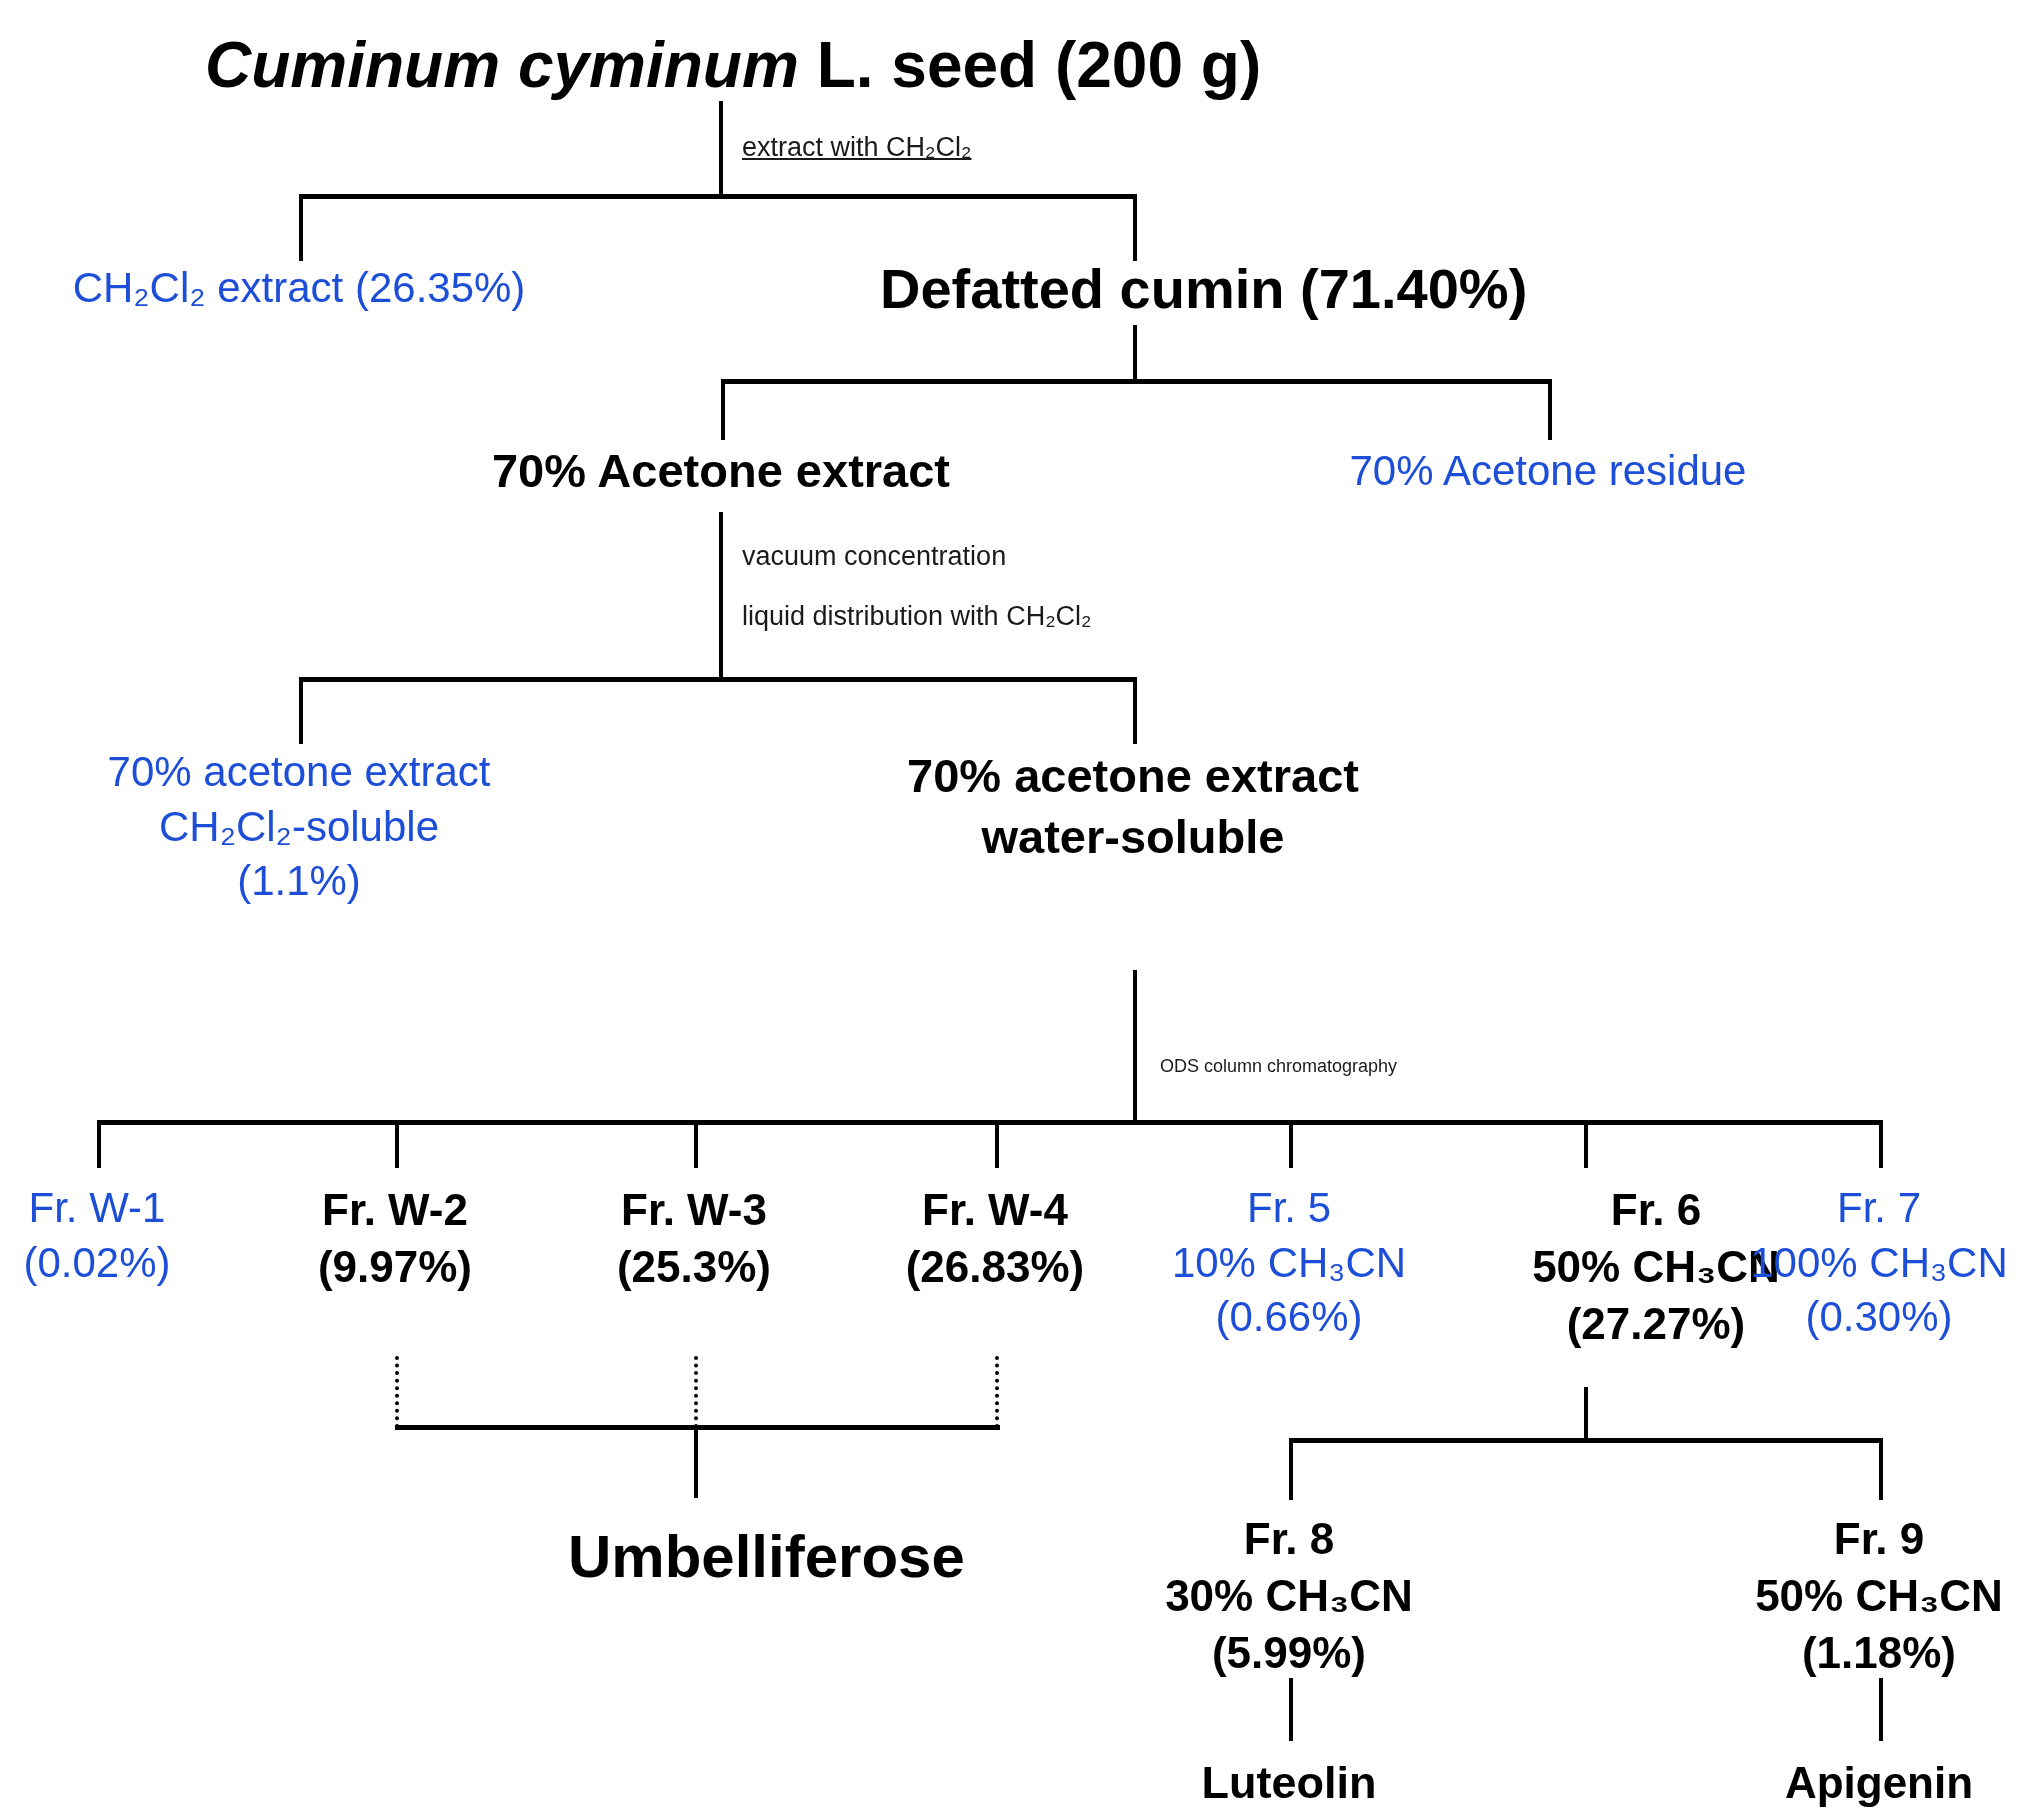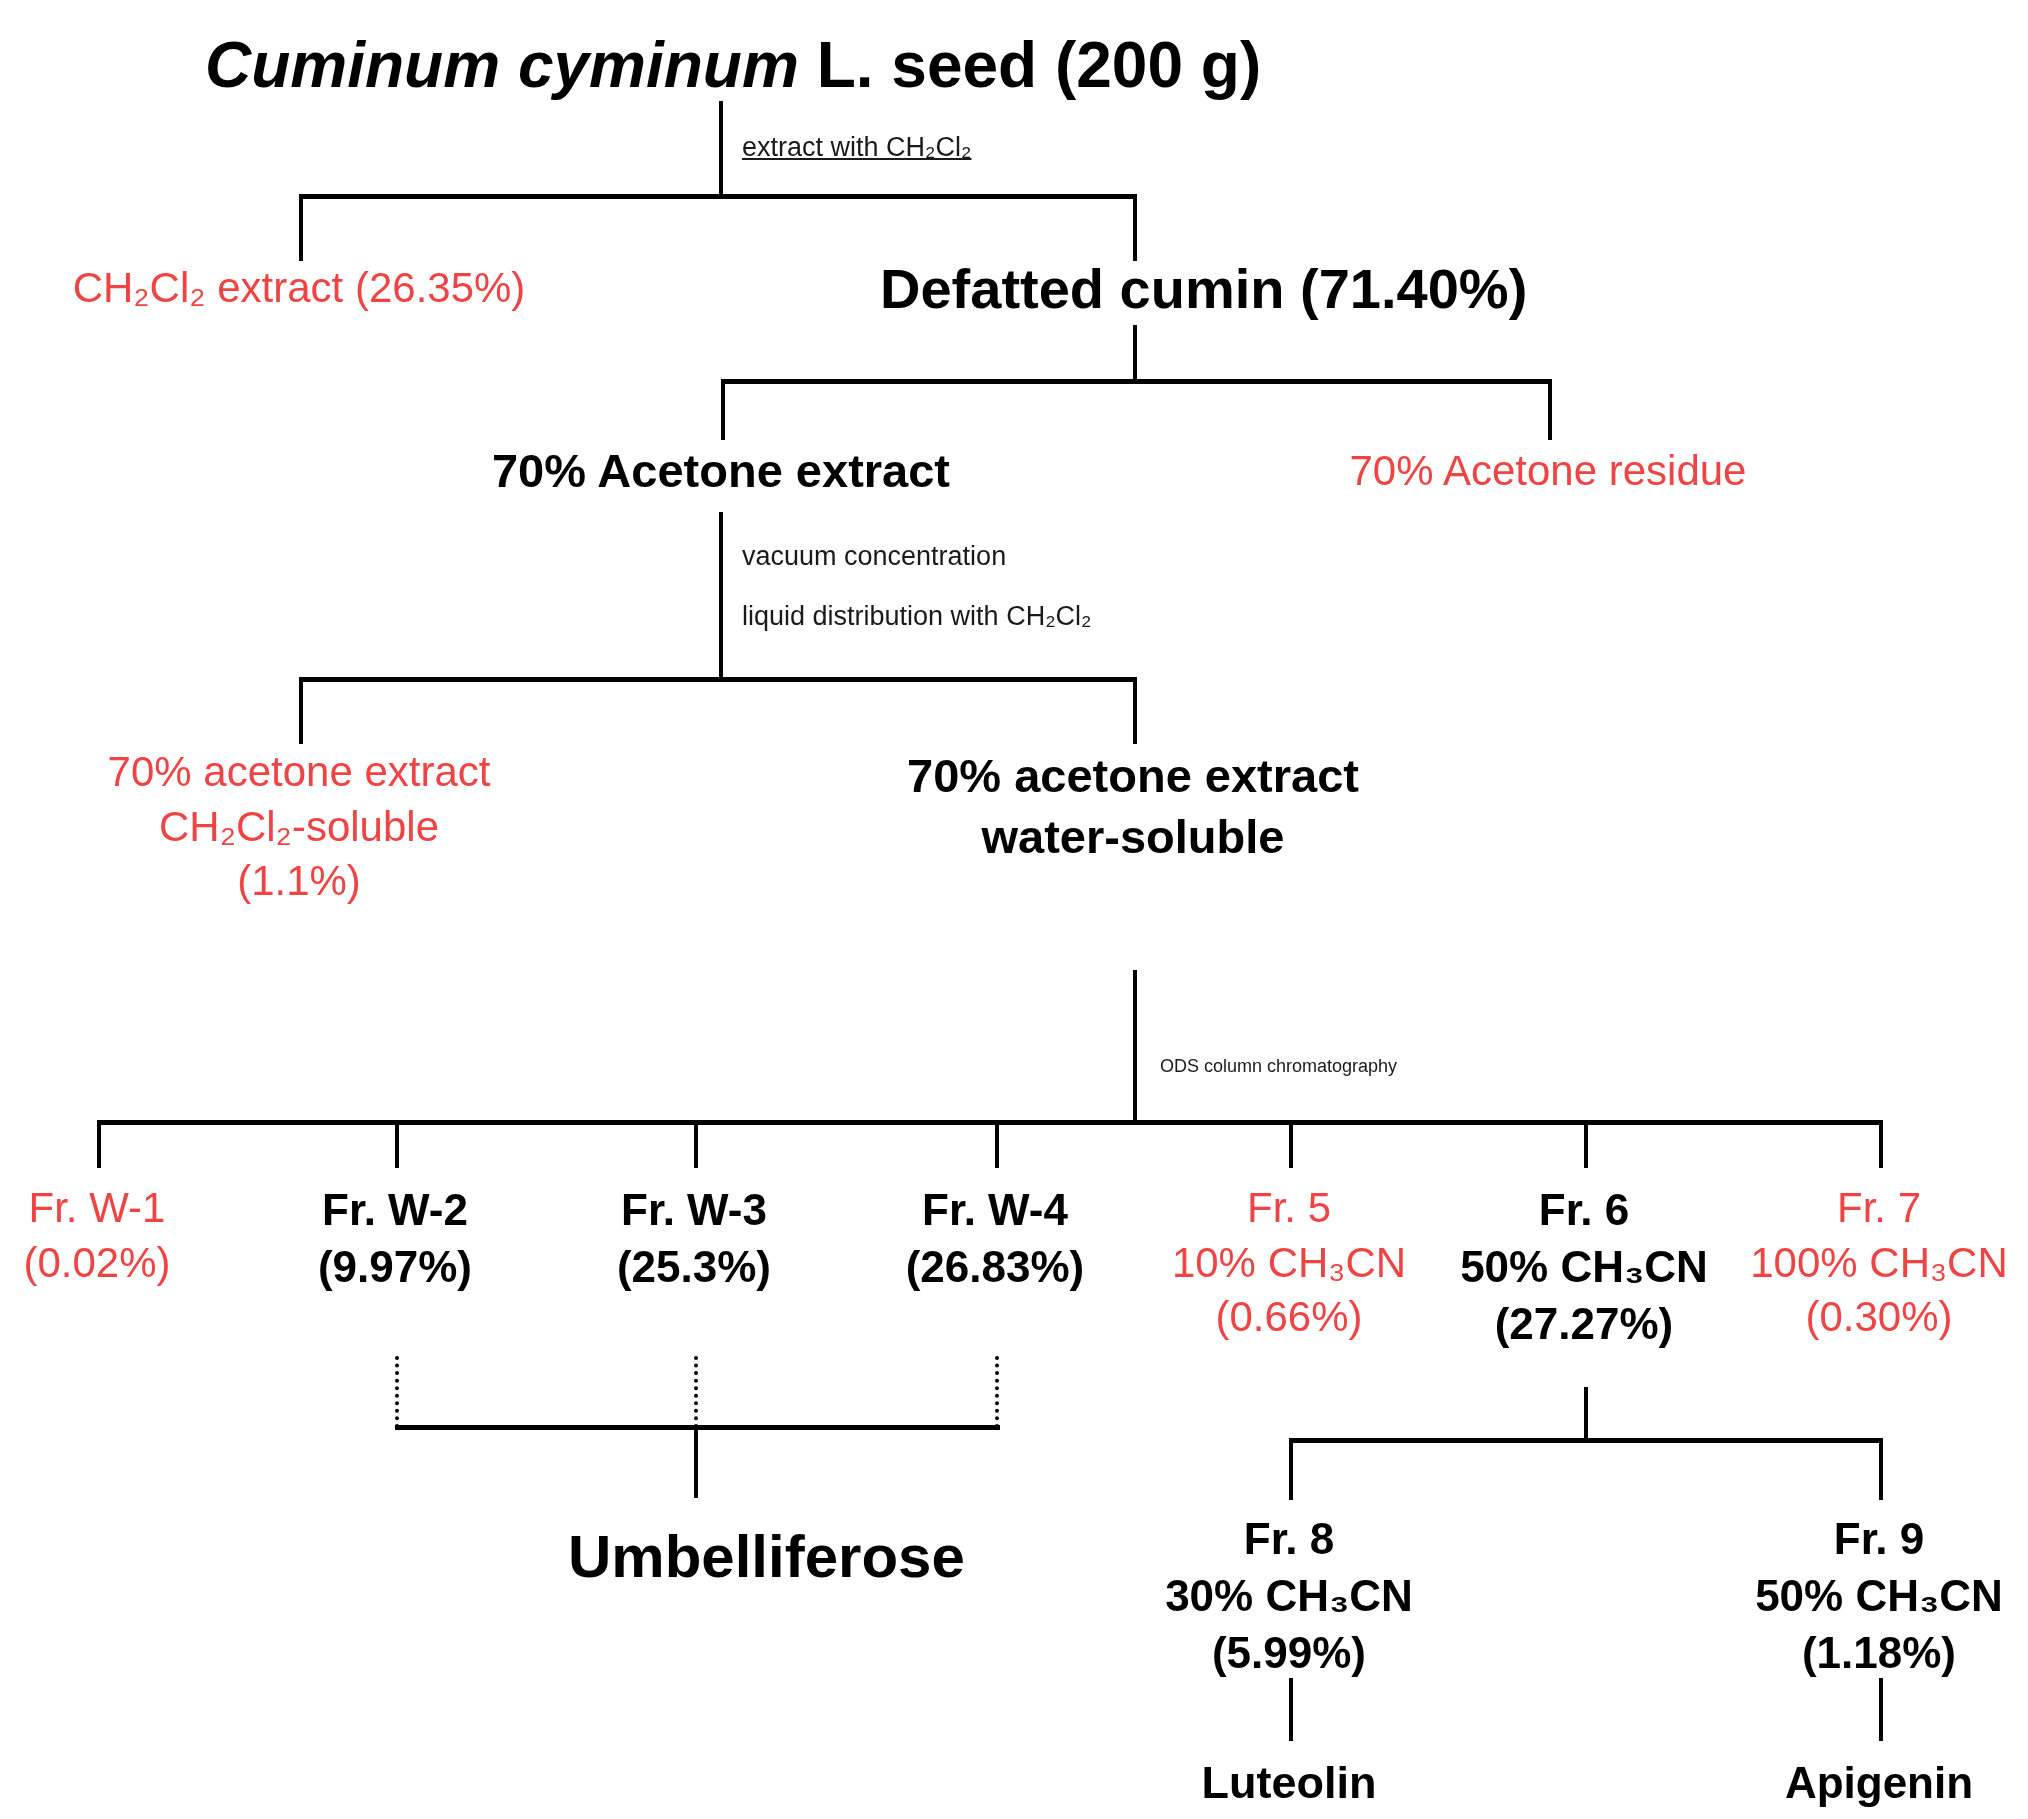--- a/index.html
+++ b/index.html
@@ -14,21 +14,21 @@
     background: #ffffff;
     font-family: "Liberation Sans", sans-serif;
     color: #000000;
     overflow: hidden;
   }
   .node {
     position: absolute;
     text-align: center;
     line-height: 1.30;
     white-space: nowrap;
-    color: #ef4444;
+    color: #1d4ed8;
   }
   .node.plain { font-weight: 400; }
   .node.bold  { font-weight: 700; color:#000; }
 
   .title {
     position: absolute;
     white-space: nowrap;
     font-weight: 700;
     color: #000;
     margin-top: 21px;
@@ -145,21 +145,21 @@
     <div>Fr. W-4</div>
     <div>(26.83%)</div>
   </div>
 
   <div class="node plain" style="left:1137px; top:1181px; width:304px; font-size:42px;">
     <div>Fr. 5</div>
     <div>10% CH₃CN</div>
     <div>(0.66%)</div>
   </div>
 
-  <div class="node bold" style="left:1432px; top:1181px; width:304px; font-size:44px;">
+  <div class="node bold" style="left:1504px; top:1181px; width:304px; font-size:44px;">
     <div>Fr. 6</div>
     <div>50% CH₃CN</div>
     <div>(27.27%)</div>
   </div>
 
   <div class="node plain" style="left:1727px; top:1181px; width:304px; font-size:42px;">
     <div>Fr. 7</div>
     <div>100% CH₃CN</div>
     <div>(0.30%)</div>
   </div>

